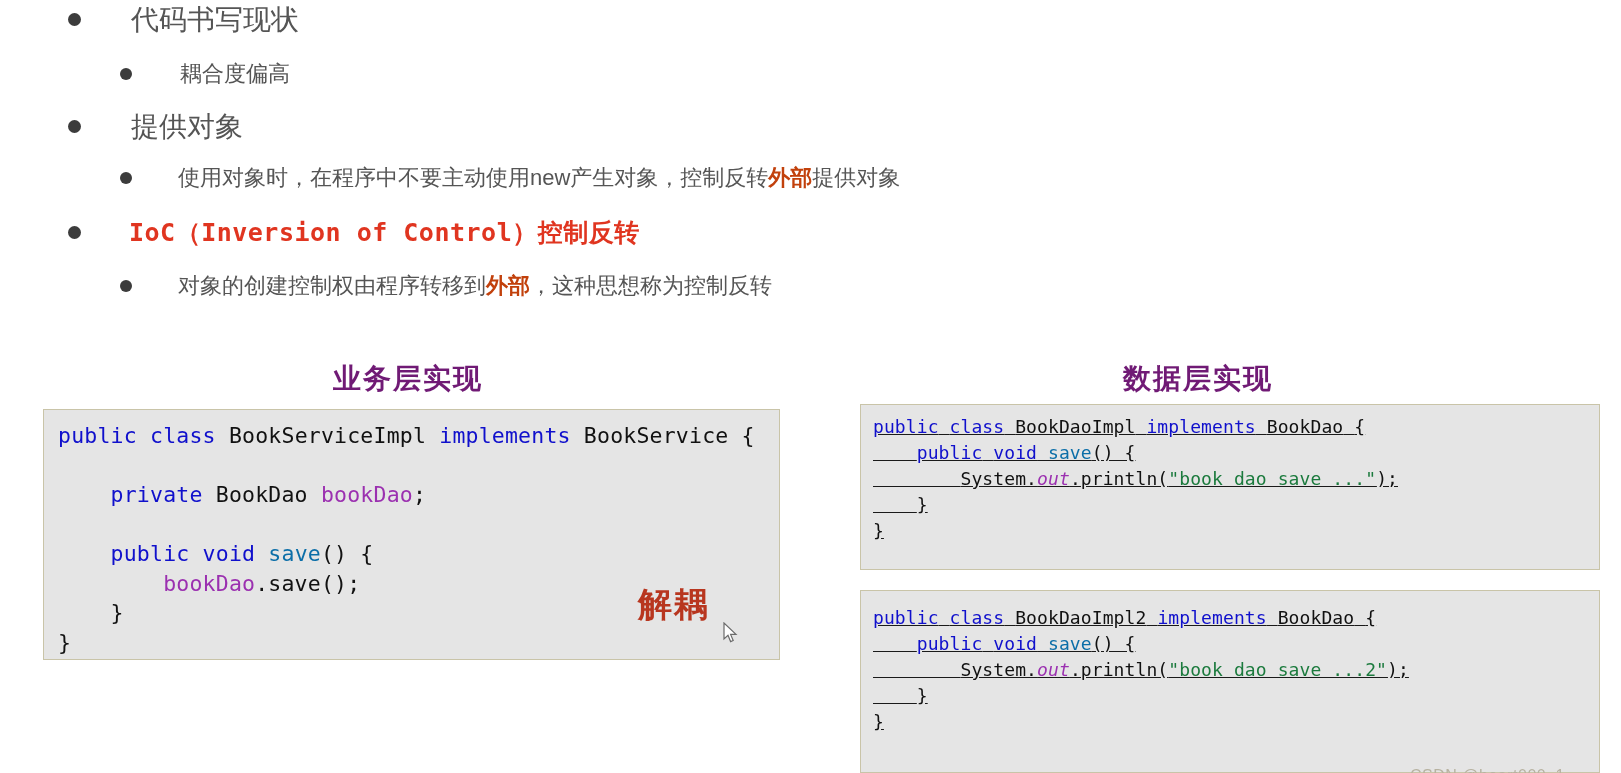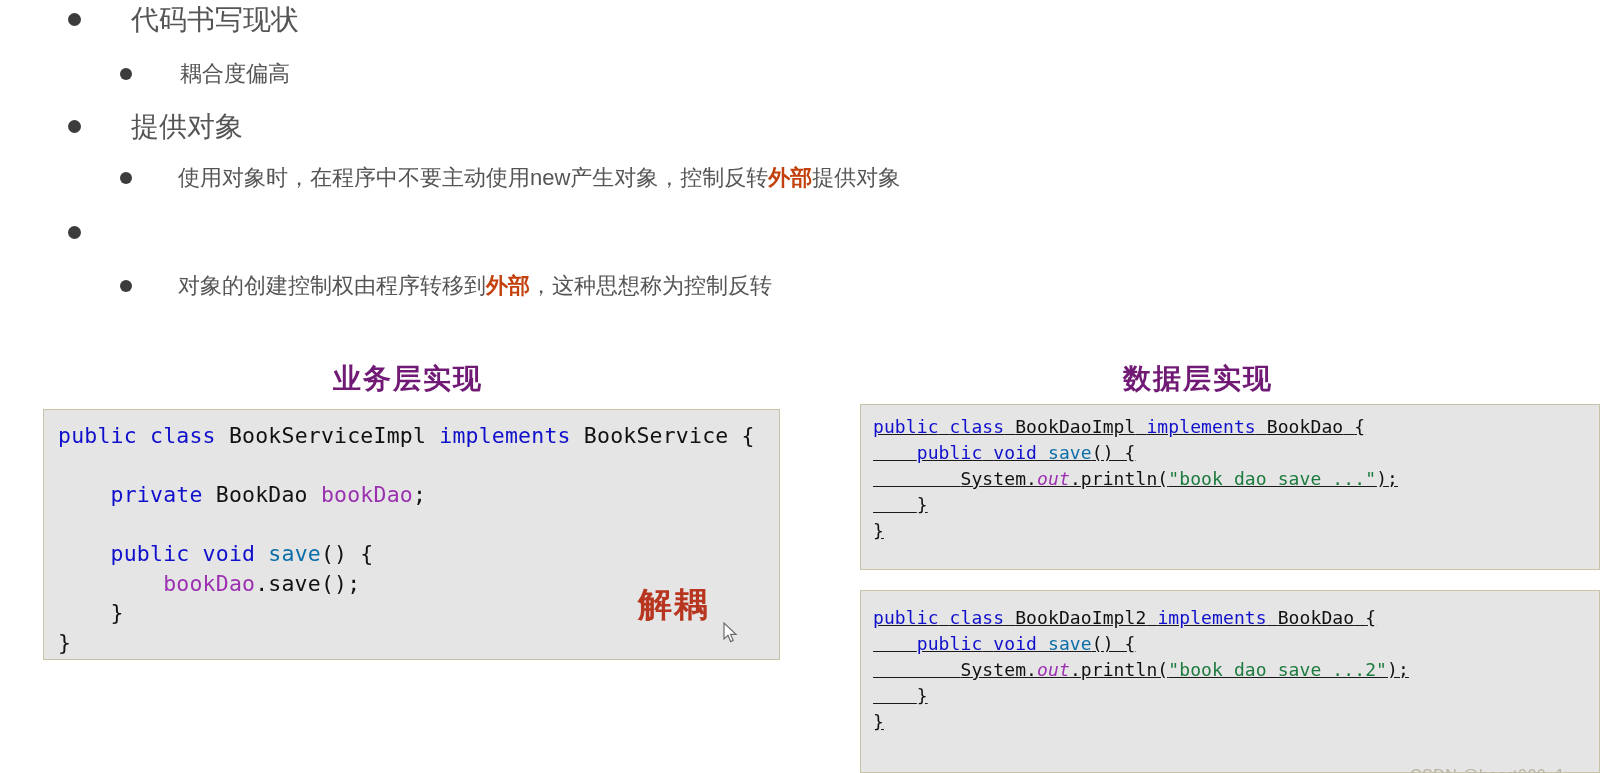--- a/index.html
+++ b/index.html
@@ -152,20 +152,21 @@
     <span class="txt-l1" style="margin-left:50px;">提供对象</span>
   </div>
 
   <div class="bullet-row" style="left:120px; top:164px;">
     <span class="dot dot-l2"></span>
     <span class="txt-l2" style="margin-left:46px;"><span>使用对象时，在程序中不要主动使用new产生对象，控制反转</span><span class="hl-red">外部</span><span>提供对象</span></span>
   </div>
 
   <div class="bullet-row" style="left:68px; top:217px;">
     <span class="dot dot-l1"></span>
+    <span class="ioc-line" style="margin-left:48px;"><span>IoC（Inversion of Control）</span><span class="ioc-cjk">控制反转</span></span>
   </div>
 
   <div class="bullet-row" style="left:120px; top:272px;">
     <span class="dot dot-l2"></span>
     <span class="txt-l2" style="margin-left:46px;"><span>对象的创建控制权由程序转移到</span><span class="hl-red">外部</span><span>，这种思想称为控制反转</span></span>
   </div>
 
 </div>
 
 <div class="section-title" style="left:333px; top:360px;">业务层实现</div>

